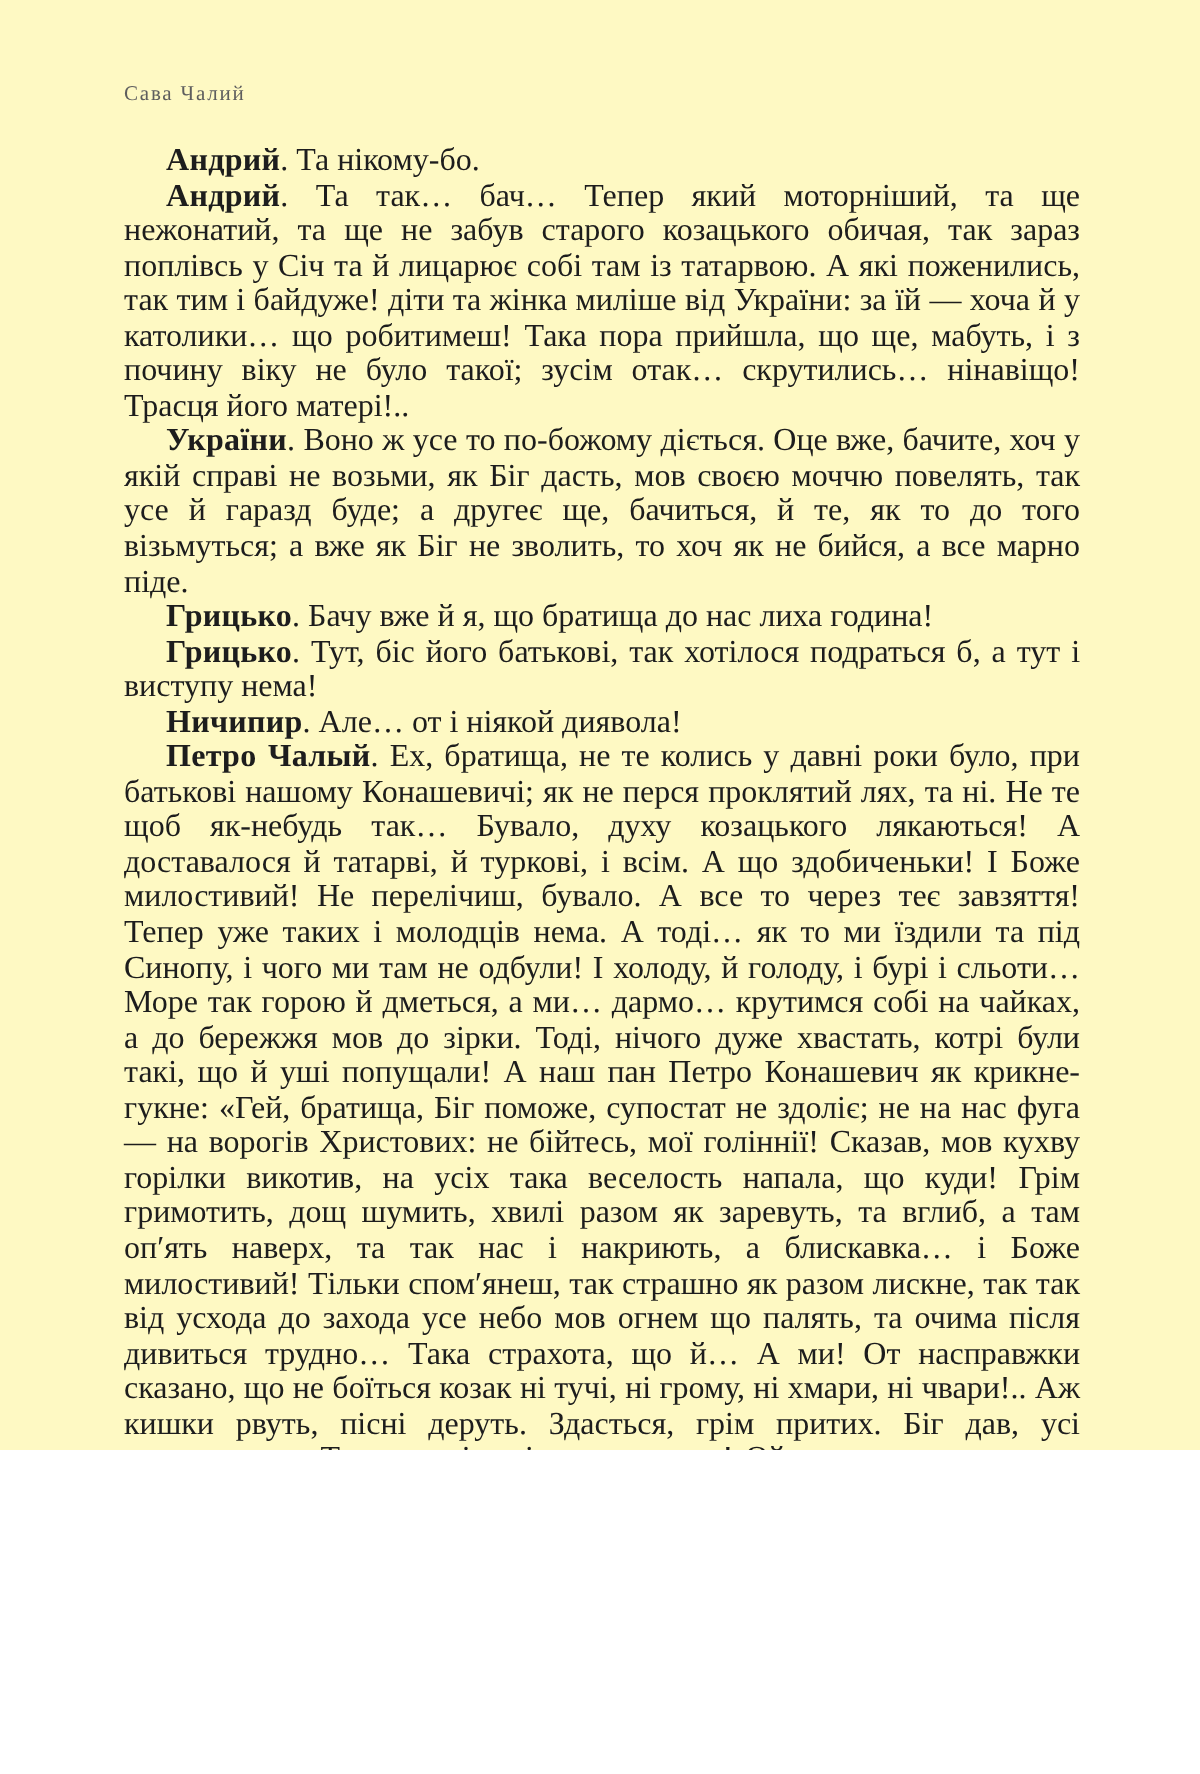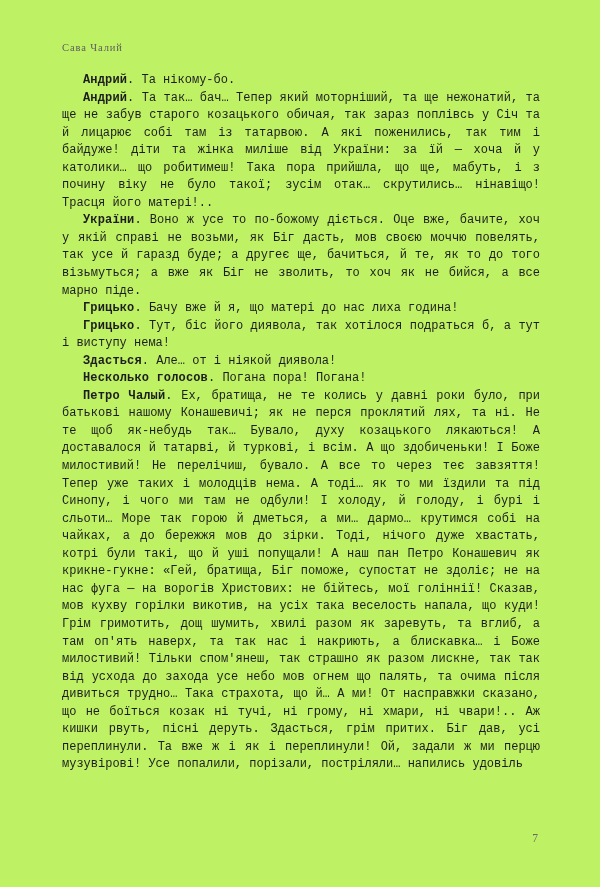--- a/index.html
+++ b/index.html
@@ -4,42 +4,42 @@
 <title>Сава Чалий — page 7</title>
 <style>
   html, body {
     margin: 0;
     padding: 0;
     background: #ffffff;
   }
   .page {
     position: relative;
     width: 600px;
-    height: 887px;
-    background: #bef264;
+    height: 725px;
+    background: #fef9c3;
     overflow: hidden;
     box-sizing: border-box;
   }
   .running-header {
     position: absolute;
     left: 62px;
     top: 42px;
     font-family: "Liberation Serif", "DejaVu Serif", serif;
     font-size: 10.5px;
     letter-spacing: 0.9px;
     color: #5e5e5e;
     white-space: nowrap;
   }
   .text-block {
     position: absolute;
     left: 62px;
     top: 72px;
     width: 478px;
-    font-family: Liberation Mono, monospace;
-    font-size: 12px;
+    font-family: Liberation Serif, serif;
+    font-size: 16px;
     line-height: 17.55px;
     color: #1d1d1d;
     text-align: justify;
     text-justify: inter-word;
     -webkit-font-smoothing: antialiased;
   }
   .speech {
     margin: 0;
     text-indent: 21px;
     text-align: justify;
@@ -63,22 +63,21 @@
 <body>
 
 <div class="page">
 
   <div class="running-header">Сава Чалий</div>
 
   <div class="text-block" id="body-text">
       <p class="speech"><span class="speaker">Андрий</span><span>. </span><span>Та нікому-бо.</span></p>
       <p class="speech"><span class="speaker">Андрий</span><span>. </span><span>Та так… бач… Тепер який моторніший, та ще нежонатий, та ще не забув старого козацького обичая, так зараз поплівсь у Січ та й лицарює собі там із татарвою. А які поженились, так тим і байдуже! діти та жінка миліше від України: за їй — хоча й у католики… що робитимеш! Така пора прийшла, що ще, мабуть, і з почину віку не було такої; зусім отак… скрутились… нінавіщо! Трасця його матері!..</span></p>
       <p class="speech"><span class="speaker">України</span><span>. </span><span>Воно ж усе то по-божому діється. Оце вже, бачите, хоч у якій справі не возьми, як Біг дасть, мов своєю моччю повелять, так усе й гаразд буде; а другеє ще, бачиться, й те, як то до того візьмуться; а вже як Біг не зволить, то хоч як не бийся, а все марно піде.</span></p>
-      <p class="speech"><span class="speaker">Грицько</span><span>. </span><span>Бачу вже й я, що матері до нас лиха година!</span></p>
-      <p class="speech"><span class="speaker">Грицько</span><span>. </span><span>Тут, біс його диявола, так хотілося подраться б, а тут і виступу нема!</span></p>
-      <p class="speech"><span class="speaker">Здасться</span><span>. </span><span>Але… от і ніякой диявола!</span></p>
-      <p class="speech"><span class="speaker">Несколько голосов</span><span>. </span><span>Погана пора! Погана!</span></p>
+      <p class="speech"><span class="speaker">Грицько</span><span>. </span><span>Бачу вже й я, що братища до нас лиха година!</span></p>
+      <p class="speech"><span class="speaker">Грицько</span><span>. </span><span>Тут, біс його батькові, так хотілося подраться б, а тут і виступу нема!</span></p>
+      <p class="speech"><span class="speaker">Ничипир</span><span>. </span><span>Але… от і ніякой диявола!</span></p>
       <p class="speech"><span class="speaker">Петро Чалый</span><span>. </span><span>Ех, братища, не те колись у давні роки було, при батькові нашому Конашевичі; як не перся проклятий лях, та ні. Не те щоб як-небудь так… Бувало, духу козацького лякаються! А доставалося й татарві, й туркові, і всім. А що здобиченьки! І Боже милостивий! Не перелічиш, бувало. А все то через теє завзяття! Тепер уже таких і молодців нема. А тоді… як то ми їздили та під Синопу, і чого ми там не одбули! І холоду, й голоду, і бурі і сльоти… Море так горою й дметься, а ми… дармо… крутимся собі на чайках, а до бережжя мов до зірки. Тоді, нічого дуже хвастать, котрі були такі, що й уші попущали! А наш пан Петро Конашевич як крикне-гукне: «Гей, братища, Біг поможе, супостат не здоліє; не на нас фуга — на ворогів Христових: не бійтесь, мої голіннії! Сказав, мов кухву горілки викотив, на усіх така веселость напала, що куди! Грім гримотить, дощ шумить, хвилі разом як заревуть, та вглиб, а там оп′ять наверх, та так нас і накриють, а блискавка… і Боже милостивий! Тільки спом′янеш, так страшно як разом лискне, так так від усхода до захода усе небо мов огнем що палять, та очима після дивиться трудно… Така страхота, що й… А ми! От насправжки сказано, що не боїться козак ні тучі, ні грому, ні хмари, ні чвари!.. Аж кишки рвуть, пісні деруть. Здасться, грім притих. Біг дав, усі переплинули. Та вже ж і як і переплинули! Ой, задали ж ми перцю музувірові! Усе попалили, порізали, постріляли… напились удовіль</span></p>
     </div>
 
   <div class="page-number">7</div>
 
 </div>
 
 </body></html>

